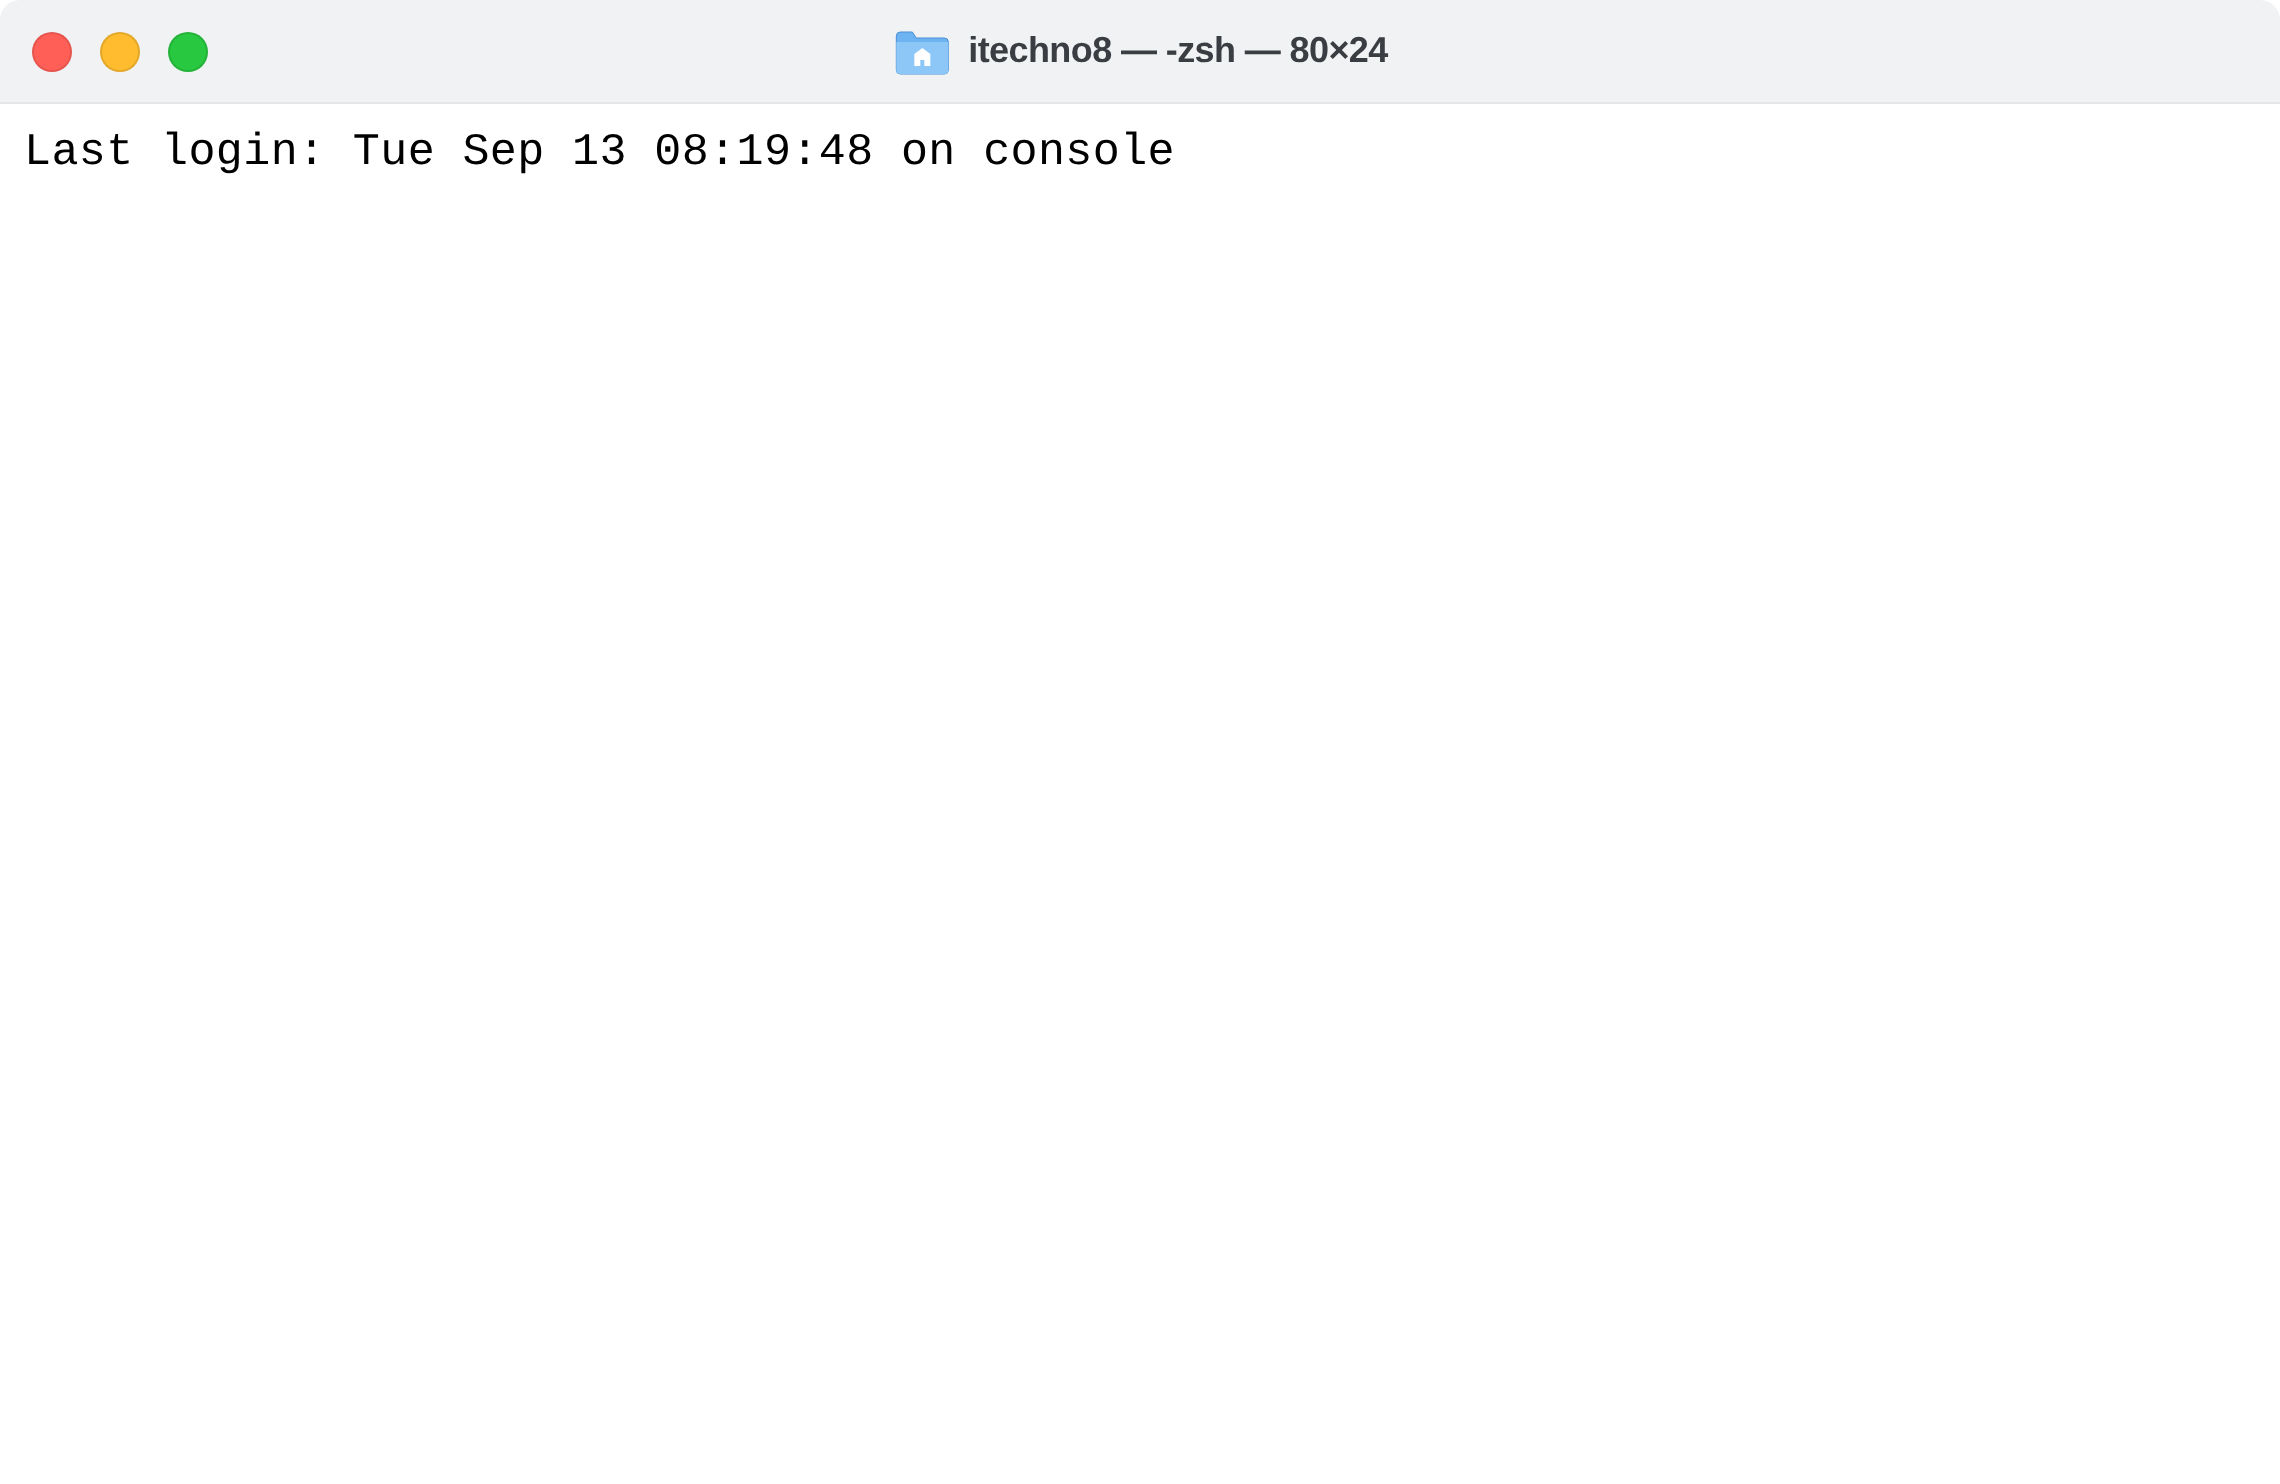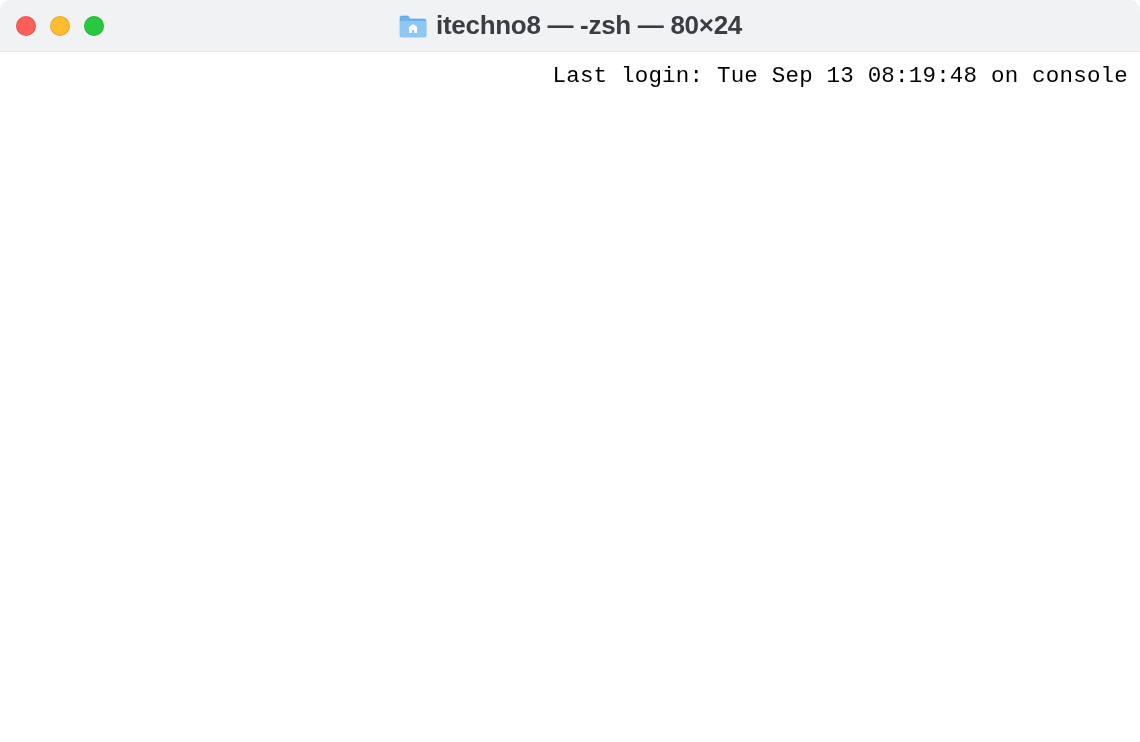--- a/index.html
+++ b/index.html
@@ -71,42 +71,41 @@
       gap: 8px;
     }
     
     .title-icon {
       display: inline-flex;
       align-items: center;
       justify-content: center;
     }
     
     .title-text {
-      font-size: 26px;
+      font-size: 18px;
       font-weight: 700;
       color: #3a3e42;
       letter-spacing: -0.3px;
     }
     
     .terminal-content {
       flex: 1;
       background: #ffffff;
       padding: 10px 12px;
       font-family: "SF Mono", Menlo, Monaco, "Courier New", monospace;
       font-size: 22.5px;
       line-height: 28px;
       color: #000000;
       white-space: pre-wrap;
       word-break: break-all;
       letter-spacing: 0.2px;
     }
     
     .terminal-line {
       display: block;
-      text-align: right;
     }
     
     .prompt-wrapper {
       display: inline;
     }
     
     .cursor {
       display: inline-block;
       width: 13px;
       height: 26px;

